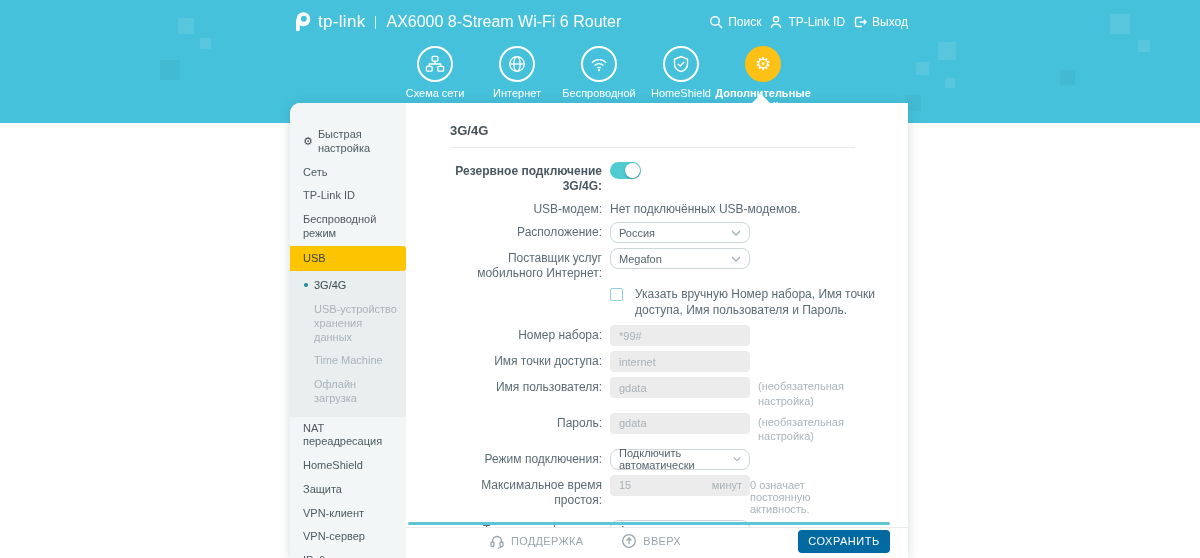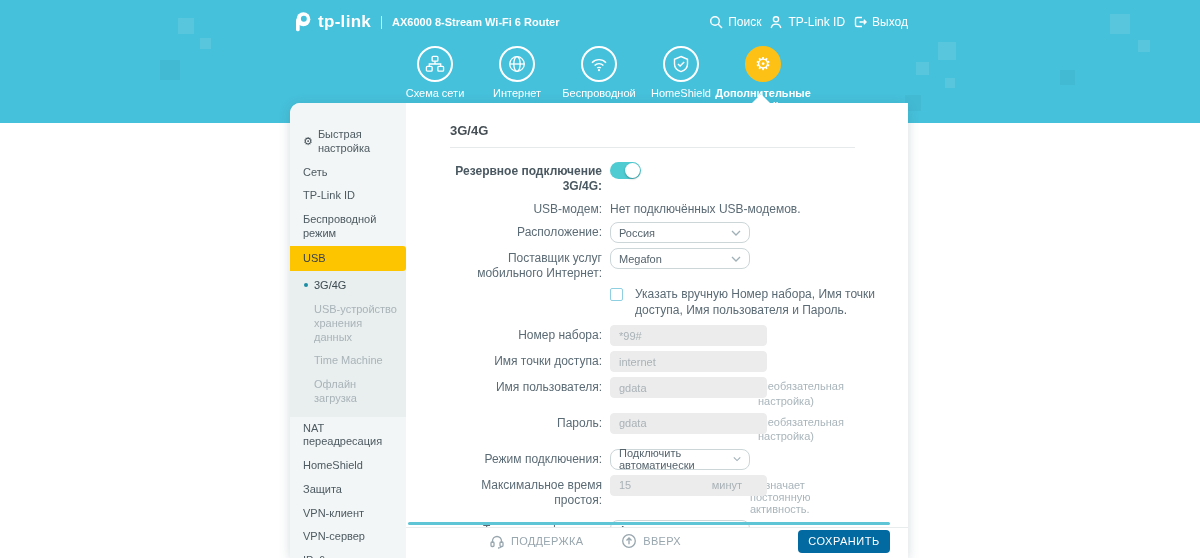--- a/index.html
+++ b/index.html
@@ -11,23 +11,23 @@
     overflow:hidden;
     color:#4c5a63;
   }
   
   .header { position:absolute; top:0; left:0; width:1200px; height:123px; background:#46c1db; overflow:hidden; }
   .deco { position:absolute; background:rgba(255,255,255,0.10); }
   .deco.dark { background:rgba(0,0,0,0.03); }
 
   .topbar { position:absolute; top:0; left:290px; width:618px; height:44px; display:flex; align-items:center; color:#fff; z-index:3; }
   .logo { display:flex; align-items:center; gap:4px; }
-  .logo-text { font-size:17px; font-weight:bold; letter-spacing:0.3px; }
+  .logo-text { font-size:17px; font-weight:normal; letter-spacing:0.3px; }
   .topbar-divider { width:1px; height:13px; background:rgba(255,255,255,0.75); margin:0 10px; }
-  .model { font-size:11px;font-weight:bold; }
+  .model { font-size:16px; }
   .topbar-actions { margin-left:auto; display:flex; align-items:center; gap:8px; }
   .tb-action { display:flex; align-items:center; gap:5px; font-size:12px; cursor:pointer; }
 
   
   .nav { position:absolute; top:46px; left:299px; width:600px; display:flex; justify-content:center; z-index:3; }
   .tab { width:82px; display:flex; flex-direction:column; align-items:center; color:#fff; cursor:pointer; }
   .tab-circle { width:36px; height:36px; border:2px solid #fff; border-radius:50%; display:flex; align-items:center; justify-content:center; }
   .tab-label { font-size:11px; line-height:1.15; text-align:center; margin-top:5px; }
   .tab.active .tab-circle { background:#fdc116; border-color:#fdc116; }
   .tab.active .tab-label { font-weight:bold; }
@@ -68,21 +68,21 @@
   .toggle-knob { position:absolute; right:1px; top:1px; width:15px; height:15px; border-radius:50%;
                  background:#fff; box-shadow:0 1px 2px rgba(0,0,0,0.3); }
 
   .static-value { font-size:12px; color:#5b6b75; padding-top:3px; }
 
   .select { width:140px; height:21px; border:1px solid #ccd6d8; border-radius:8px; background:#fff;
             display:flex; align-items:center; justify-content:space-between; padding:0 8px;
             font-size:11px; color:#55636c; cursor:pointer; }
 
   .input-wrap { position:relative; width:140px; }
-  .text-input { width:157px; height:21px; border:1px solid #ccd6d8; border-radius:4px; padding:0 8px;
+  .text-input { width:140px; height:21px; border:1px solid #ccd6d8; border-radius:4px; padding:0 8px;
                 font-size:11px; color:#55636c; font-family:inherit; background:#fff; }
   .text-input:disabled { background:#ececec; border-color:#ececec; color:#a9b2b7; }
   .unit { position:absolute; right:8px; top:4px; font-size:11px; color:#a9b2b7; }
 
   .side-note { font-size:11px; color:#a9b5bb; margin-left:8px; width:88px; line-height:1.3; padding-top:2px; }
 
   .checkbox-box { width:13px; height:13px; border:1px solid #8ed0e2; border-radius:2px; background:#fff;
                   flex-shrink:0; margin-top:2px; cursor:pointer; }
   .checkbox-label { font-size:12px; color:#5b6b75; width:250px; line-height:1.35; margin-left:12px; }
 

